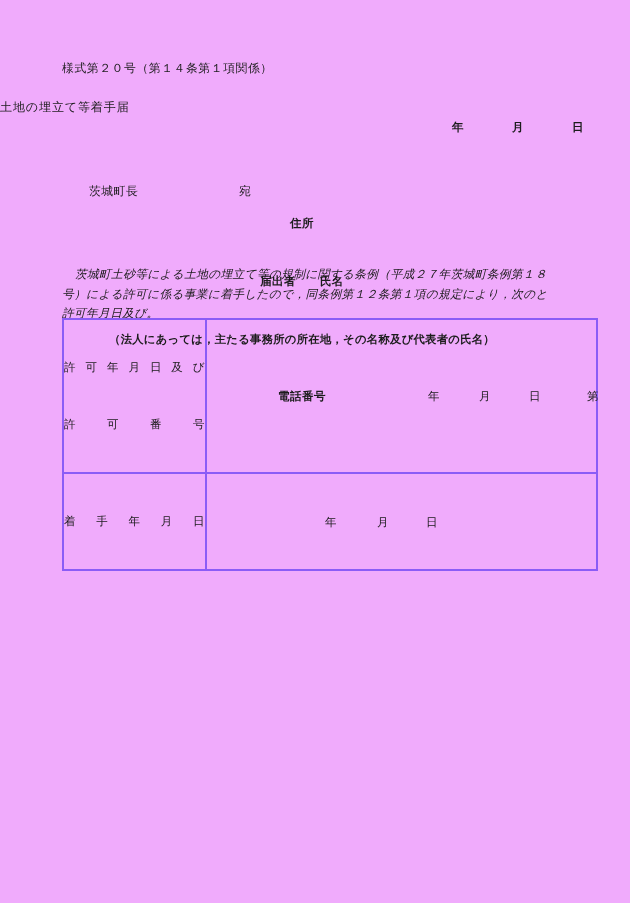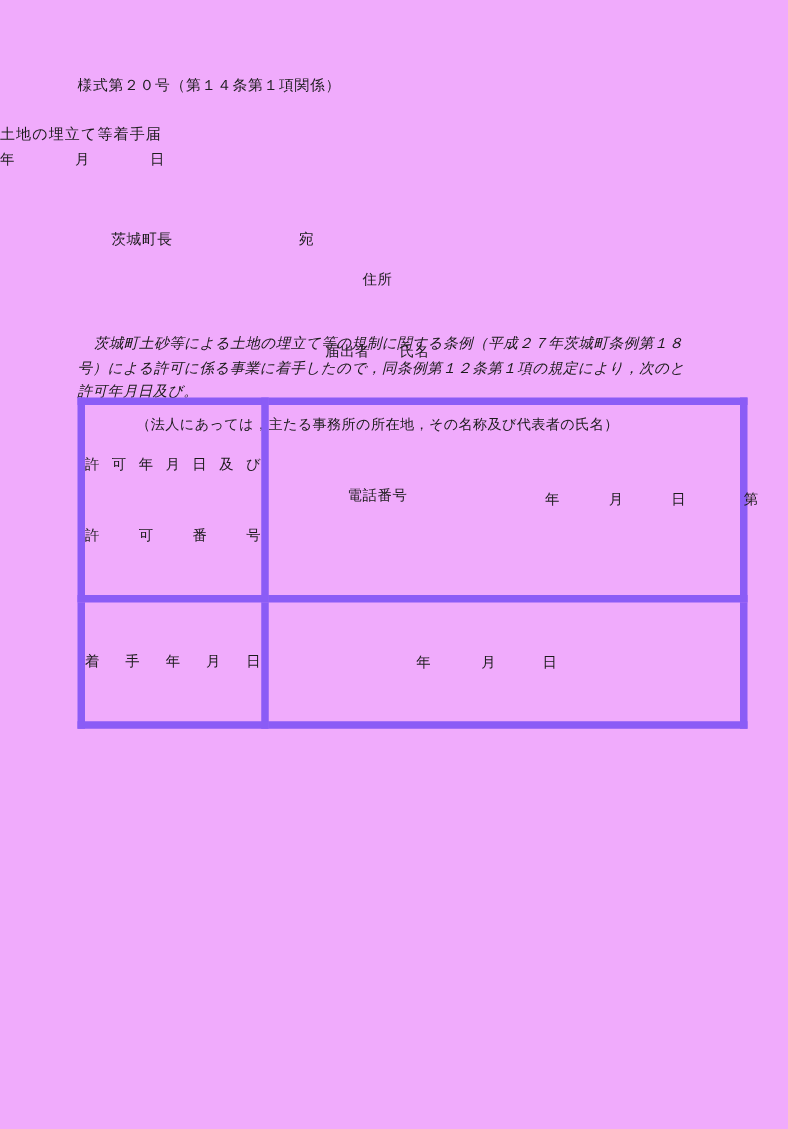--- a/index.html
+++ b/index.html
@@ -49,23 +49,24 @@
     font-size: 12px;
     letter-spacing: 0.9px;
     white-space: pre;
   }
 
   
   .date-line {
     left: 0;
     top: 122px;
     width: 584px;
-    text-align: left;
+    text-align: right;
     font-size: 11.5px;
     letter-spacing: 0.5px;
+    font-weight: bold;
   }
 
   
   .addressee-row {
     left: 72px;
     top: 140px;
     width: 500px;
     font-size: 11.8px;
     letter-spacing: 0.5px;
   }
@@ -73,20 +74,21 @@
   .addressee-row .to-suffix { display: inline-block; }
 
   
   .submitter {
     left: 0;
     top: 176px;
     width: 604px;
     font-size: 11.5px;
     letter-spacing: 0.45px;
     line-height: 19.2px;
+    font-weight: bold;
   }
   .submitter .ln { display: block; width: 100%; text-align: center; white-space: pre; }
   .sub-addr   { padding-right: 14px; }
   .sub-name   { padding-right: 12px; }
   .sub-note   { letter-spacing: 0.3px; font-size: 11.3px; }
   .sub-tel    { padding-right: 10px; }
 
   
   .body-par {
     position: absolute;
@@ -107,21 +109,21 @@
   
   .form-table {
     position: absolute;
     left: 62px;
     top: 318px;
     width: 536px;
     border-collapse: collapse;
     table-layout: fixed;
   }
   .form-table td {
-    border: 6px solid #8b5cf6;
+    border: 2px solid #8b5cf6;
     font-size: 11.5px;
     letter-spacing: 0.4px;
     vertical-align: middle;
     padding: 0;
   }
   .cell-label {
     width: 141px;
     padding: 6px 7px 7px 7px;
     line-height: 19px;
     white-space: pre;

